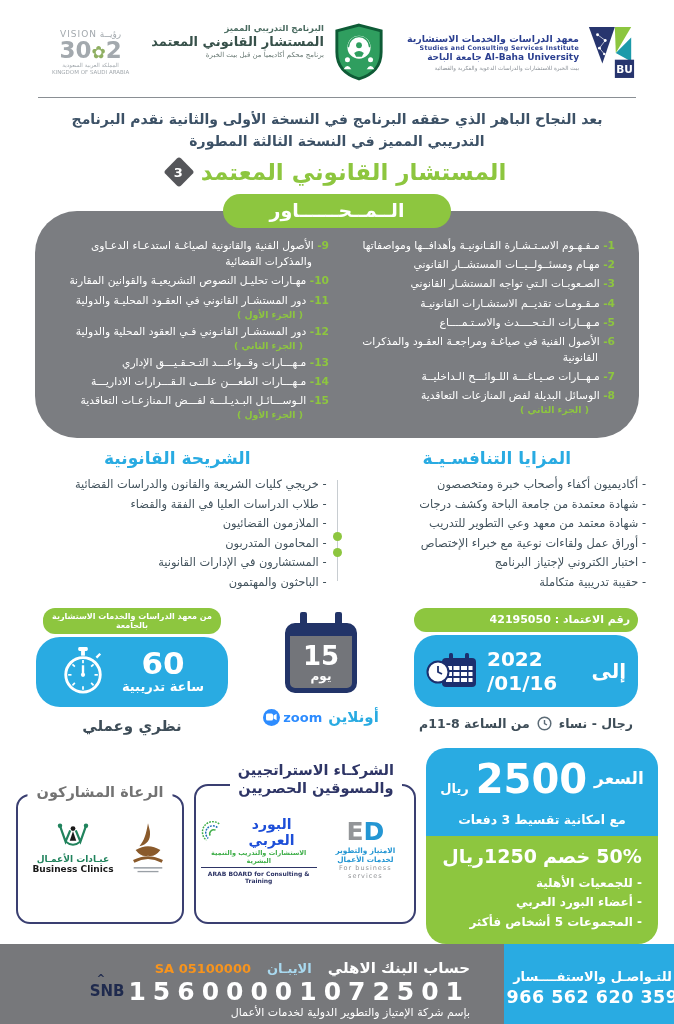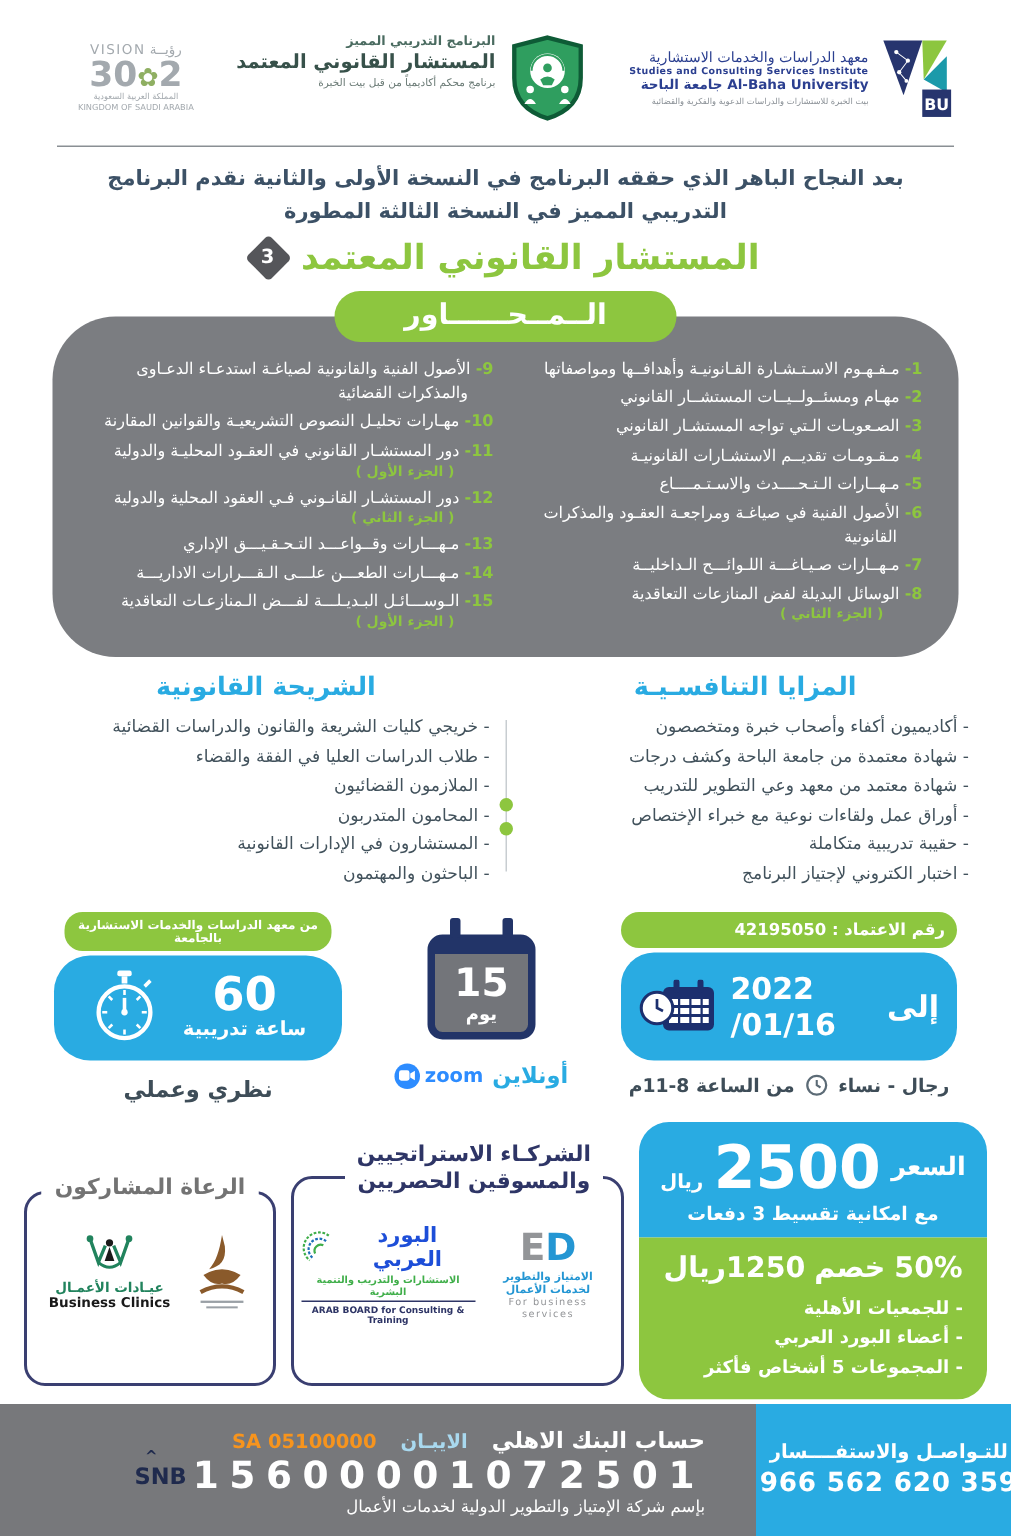--- a/index.html
+++ b/index.html
@@ -3,21 +3,21 @@
 <meta charset="utf-8">
 <style>
   html,body{margin:0;padding:0;background:#fff;}
   *{box-sizing:border-box;}
   .page{width:674px;height:1024px;background:#fff;font-family:"DejaVu Sans",sans-serif;direction:rtl;display:flex;flex-direction:column;overflow:hidden;position:relative;}
 
   
   header{height:94px;flex-shrink:0;display:flex;align-items:center;justify-content:space-between;padding:10px 38px 0 52px;}
   .institute{display:flex;align-items:center;gap:7px;}
   .inst-text{text-align:right;line-height:1.25;}
-  .inst-l1{font-size:9.5px;font-weight:normal;color:#2b3f90;}
+  .inst-l1{font-size:9.5px;font-weight:bold;color:#2b3f90;}
   .inst-l2{font-size:6.3px;font-weight:bold;color:#2b3f90;direction:ltr;letter-spacing:.3px;}
   .inst-l3{font-size:9px;font-weight:bold;color:#2b3f90;}
   .inst-l4{font-size:5.6px;color:#8a9096;margin-top:1px;}
   .program{display:flex;align-items:flex-start;gap:9px;}
   .prog-text{text-align:right;line-height:1.3;}
   .prog-l1{font-size:8.5px;font-weight:bold;color:#4a6b60;}
   .prog-l2{font-size:13px;font-weight:bold;color:#37514a;}
   .prog-l3{font-size:7px;color:#6a7a75;}
   .vision{text-align:center;color:#a3a9ae;line-height:1.15;}
   .v-row{font-size:9px;letter-spacing:1px;}
@@ -80,21 +80,21 @@
   .hours-note{text-align:center;color:#3e4d58;font-size:15px;font-weight:bold;margin-top:10px;}
 
   
   .bottom{display:flex;margin:13px 16px 0;align-items:flex-start;}
   .price-box{width:232px;border-radius:20px;overflow:hidden;flex-shrink:0;}
   .price-blue{background:#29abe2;padding:12px 10px 9px;color:#fff;text-align:center;}
   .price-row{display:flex;align-items:flex-end;justify-content:center;gap:7px;}
   .p-label{font-size:17px;font-weight:bold;padding-bottom:10px;}
   .p-amount{font-size:40px;font-weight:bold;line-height:.95;}
   .p-cur{font-size:13px;font-weight:bold;padding-bottom:2px;}
-  .p-inst{font-size:12.5px;font-weight:bold;margin-top:3px;}
+  .p-inst{font-size:12.5px;font-weight:bold;margin-top:14px;}
   .price-green{background:#8dc63f;padding:9px 16px 12px;color:#fff;}
   .p-disc{display:flex;justify-content:center;gap:6px;font-size:19px;font-weight:bold;margin-bottom:7px;}
   .p-disc .ltr{direction:ltr;}
   .p-item{font-size:12px;font-weight:bold;line-height:1.62;text-align:right;}
   .partners-box{flex:1;margin:36px 10px 0;border:2px solid #3a3f71;border-radius:14px;position:relative;height:140px;padding-top:30px;background:#fff;}
   .partners-title{position:absolute;top:-25px;right:12px;background:#fff;padding:0 8px;color:#2e3566;font-weight:bold;font-size:14.5px;line-height:1.3;text-align:center;}
   .partners-logos{display:flex;align-items:center;justify-content:space-evenly;}
   .ed-logo{text-align:center;width:88px;}
   .ed-mark{direction:ltr;font-weight:bold;font-size:25px;line-height:1;}
   .ed-e{color:#939598;} .ed-d{color:#2496d3;}
@@ -282,22 +282,22 @@
 
   <div class="mid">
     <div class="mid-col">
       <div class="mid-head">المزايا التنافسـيـة</div>
       <div>
 
       <div class="mid-item">- أكاديميون أكفاء وأصحاب خبرة ومتخصصون</div>
           <div class="mid-item">- شهادة معتمدة من جامعة الباحة وكشف درجات</div>
           <div class="mid-item">- شهادة معتمد من معهد وعي التطوير للتدريب</div>
           <div class="mid-item">- أوراق عمل ولقاءات نوعية مع خبراء الإختصاص</div>
+          <div class="mid-item">- اختبار الكتروني لإجتياز البرنامج</div>
           <div class="mid-item">- حقيبة تدريبية متكاملة</div>
-          <div class="mid-item">- اختبار الكتروني لإجتياز البرنامج</div>
         </div>
     </div>
     <div class="vsep">
         <i class="d1"></i>
         <i class="d2"></i>
       </div>
     <div class="mid-col">
       <div class="mid-head">الشريحة القانونية</div>
       <div>
 

